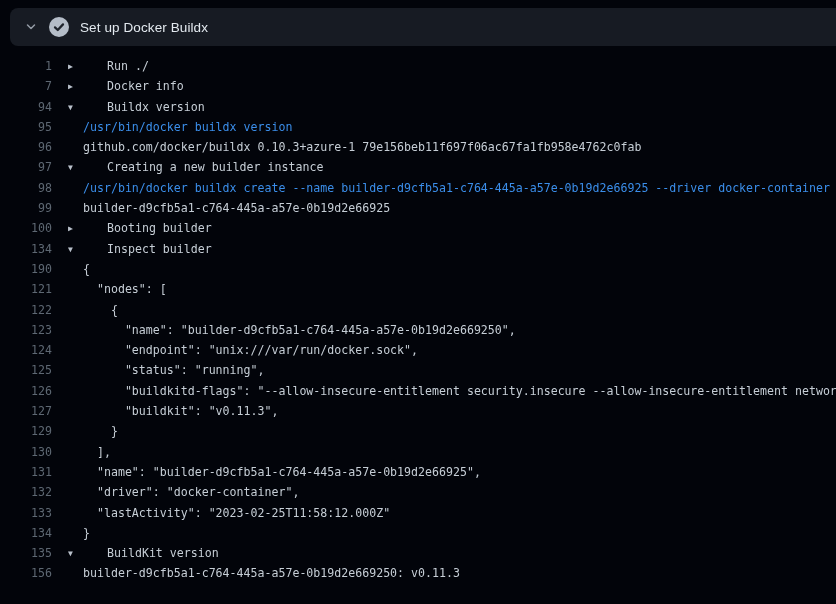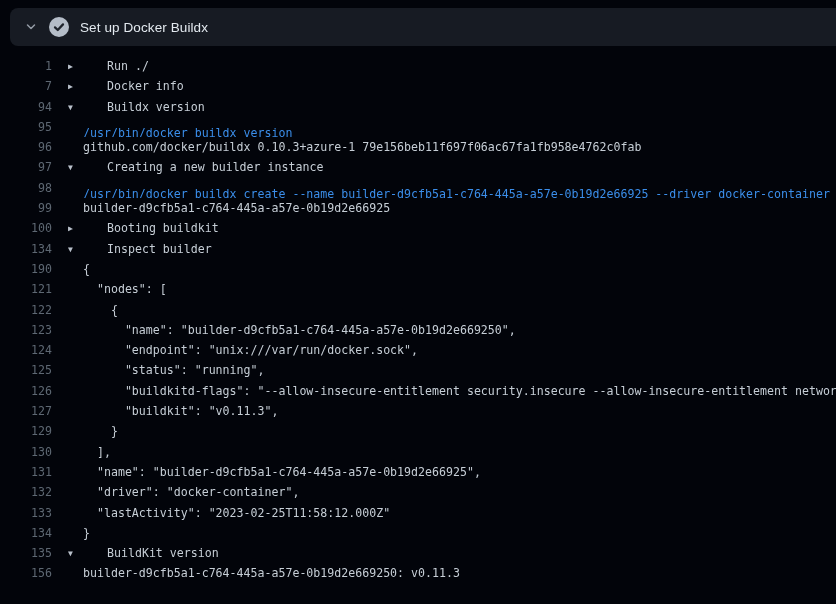--- a/index.html
+++ b/index.html
@@ -21,21 +21,21 @@
     font-size:13.5px; font-weight:500; color:#e3e9ef; letter-spacing:.1px;
   }
   .log { position:absolute; top:56px; left:0; right:0; }
   .line {
     display:flex; height:20.3px; line-height:20.3px;
     font-size:11.6px; white-space:pre; overflow:hidden;
   }
   .num { flex:0 0 52px; text-align:right; color:#5e6873; user-select:none; }
   .content { margin-left:16px; color:#c6ced6; }
   .content.output, .content.command { padding-left:15px; }
-  .content.command { color:#3b8eea;margin-top:6px; }
+  .content.command { color:#3b8eea; }
   .line.group { cursor:pointer; }
   .arrow {
     display:inline-block; width:13px; font-size:8px;
     color:#b9c1cb; transform:translateY(-1px);
   }
   .group-title { color:#c6ced6;margin-left:26px; }
 </style>
 </head>
 <body>
 
@@ -54,21 +54,21 @@
 
   <div class="log">
       <div class="line group"><span class="num">1</span><span class="content group"><span class="arrow">▶</span><span class="group-title">Run ./</span></span></div>
       <div class="line group"><span class="num">7</span><span class="content group"><span class="arrow">▶</span><span class="group-title">Docker info</span></span></div>
       <div class="line group"><span class="num">94</span><span class="content group"><span class="arrow">▼</span><span class="group-title">Buildx version</span></span></div>
       <div class="line"><span class="num">95</span><span class="content command">/usr/bin/docker buildx version</span></div>
       <div class="line"><span class="num">96</span><span class="content output">github.com/docker/buildx 0.10.3+azure-1 79e156beb11f697f06ac67fa1fb958e4762c0fab</span></div>
       <div class="line group"><span class="num">97</span><span class="content group"><span class="arrow">▼</span><span class="group-title">Creating a new builder instance</span></span></div>
       <div class="line"><span class="num">98</span><span class="content command">/usr/bin/docker buildx create --name builder-d9cfb5a1-c764-445a-a57e-0b19d2e66925 --driver docker-container</span></div>
       <div class="line"><span class="num">99</span><span class="content output">builder-d9cfb5a1-c764-445a-a57e-0b19d2e66925</span></div>
-      <div class="line group"><span class="num">100</span><span class="content group"><span class="arrow">▶</span><span class="group-title">Booting buildkit</span></span></div>
+      <div class="line group"><span class="num">100</span><span class="content group"><span class="arrow">▶</span><span class="group-title">Booting builder</span></span></div>
       <div class="line group"><span class="num">134</span><span class="content group"><span class="arrow">▼</span><span class="group-title">Inspect builder</span></span></div>
       <div class="line"><span class="num">190</span><span class="content output">{</span></div>
       <div class="line"><span class="num">121</span><span class="content output">  "nodes": [</span></div>
       <div class="line"><span class="num">122</span><span class="content output">    {</span></div>
       <div class="line"><span class="num">123</span><span class="content output">      "name": "builder-d9cfb5a1-c764-445a-a57e-0b19d2e669250",</span></div>
       <div class="line"><span class="num">124</span><span class="content output">      "endpoint": "unix:///var/run/docker.sock",</span></div>
       <div class="line"><span class="num">125</span><span class="content output">      "status": "running",</span></div>
       <div class="line"><span class="num">126</span><span class="content output">      "buildkitd-flags": "--allow-insecure-entitlement security.insecure --allow-insecure-entitlement network.host",</span></div>
       <div class="line"><span class="num">127</span><span class="content output">      "buildkit": "v0.11.3",</span></div>
       <div class="line"><span class="num">129</span><span class="content output">    }</span></div>

